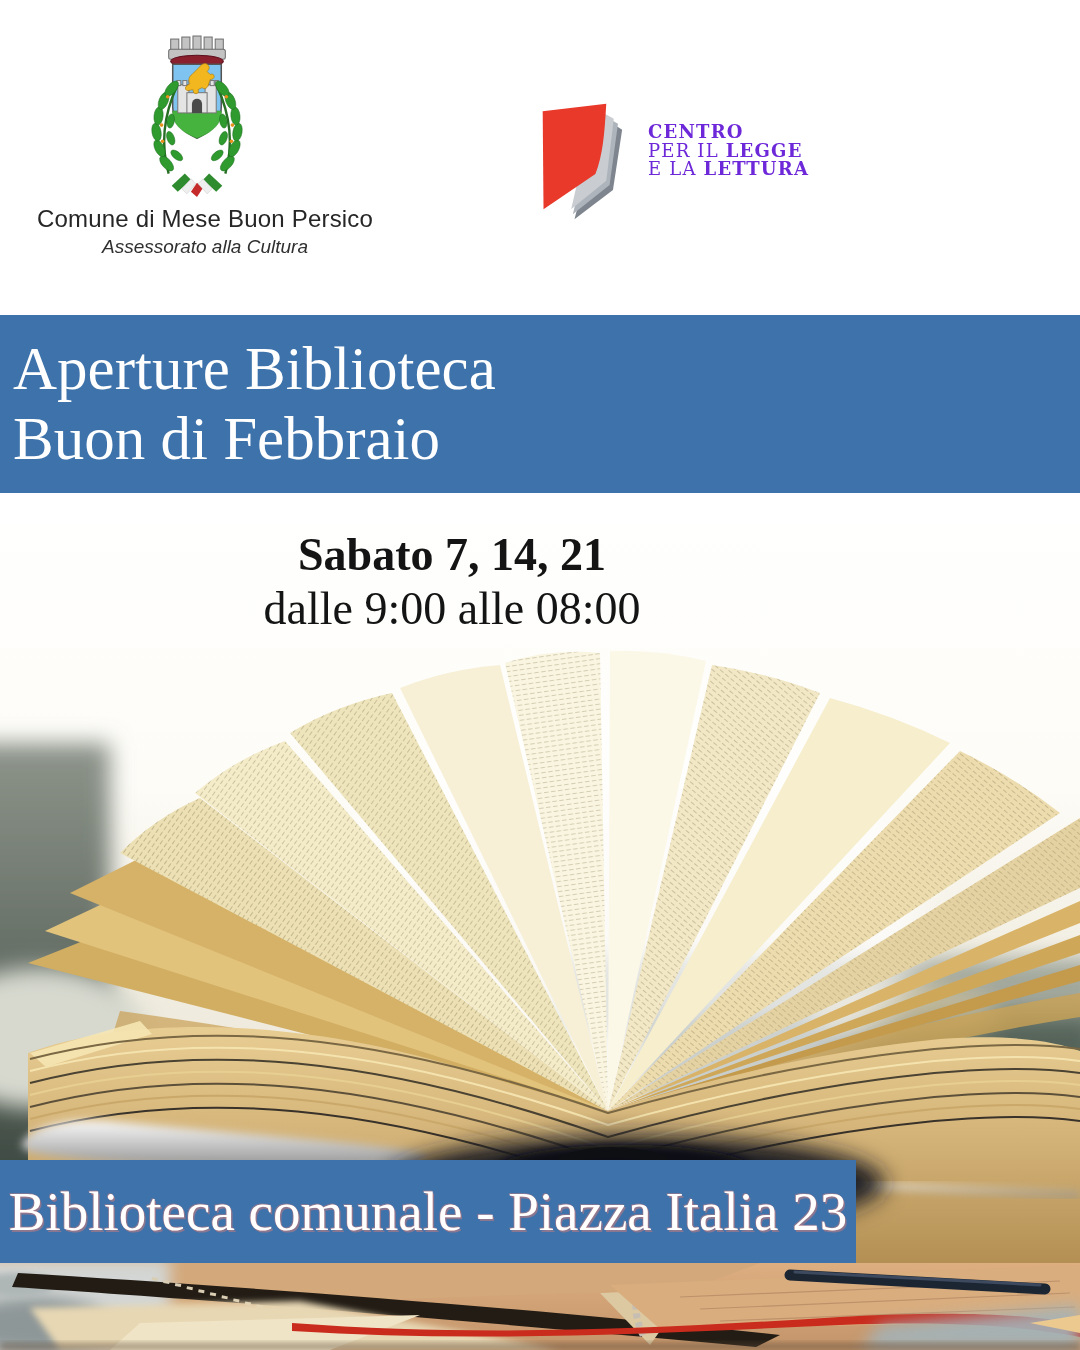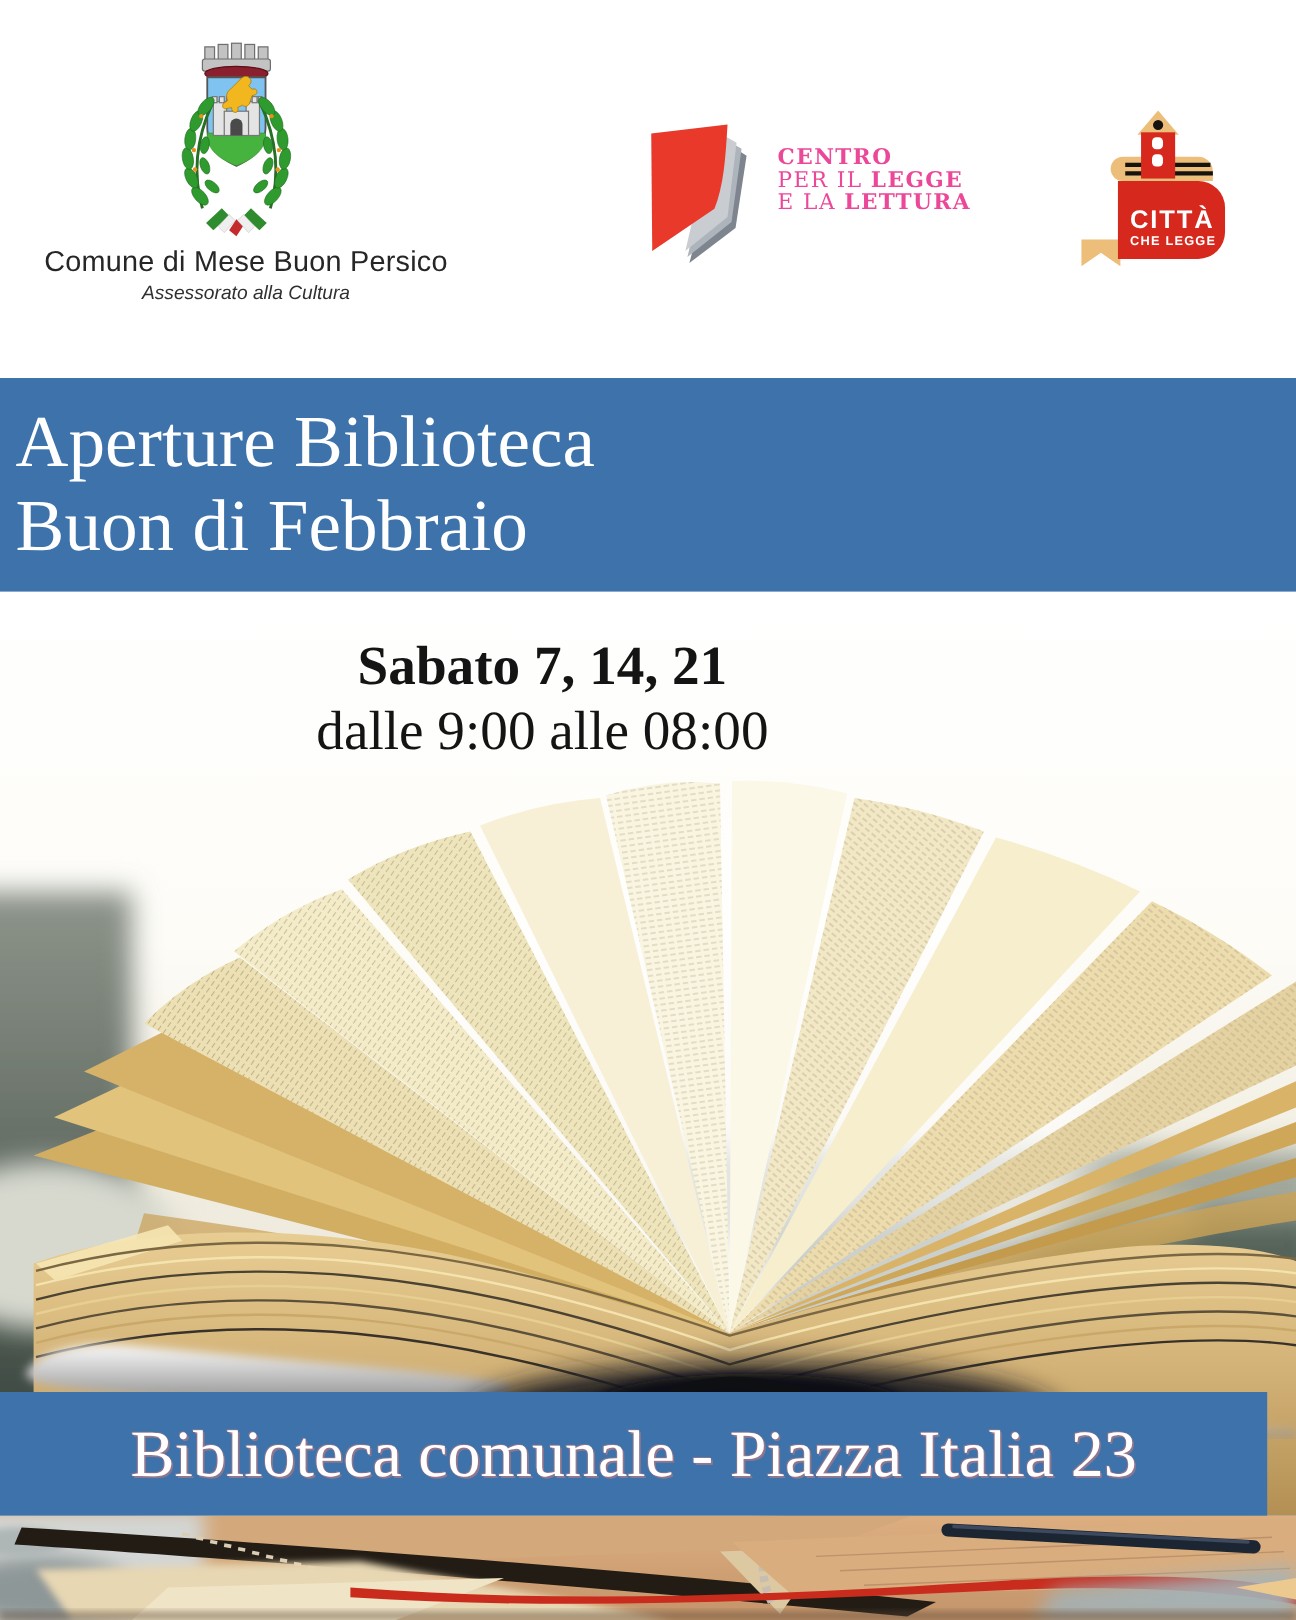--- a/index.html
+++ b/index.html
@@ -3,32 +3,32 @@
 <meta charset="utf-8">
 <style>
   html,body{margin:0;padding:0;background:#ffffff;}
   .poster{position:relative;width:1080px;height:1350px;margin:0 auto;background:#fff;overflow:hidden;
           font-family:"Liberation Sans",sans-serif;}
   
   .header{position:absolute;left:0;top:0;width:1080px;height:315px;background:#fff;}
   .crest-wrap{position:absolute;left:124px;top:34px;width:146px;height:172px;}
   .comune-text{position:absolute;left:15px;top:205px;width:380px;text-align:center;color:#262626;}
   .comune-name{font-size:24px;letter-spacing:.2px;}
-  .comune-sub{font-size:16px;font-style:italic;margin-top:3px;color:#303030;}
+  .comune-sub{font-size:19px;font-style:italic;margin-top:3px;color:#303030;}
   .cepell{position:absolute;left:536px;top:96px;display:flex;align-items:flex-start;}
   .cepell-book{width:92px;height:126px;}
   .cepell-text{margin-left:20px;padding-top:27px;font-family:"DejaVu Serif",serif;
-               font-size:18px;line-height:18.5px;letter-spacing:1.2px;color:#ec4899;font-weight:400;}
+               font-size:18px;line-height:18.5px;letter-spacing:1.2px;color:#6d28d9;font-weight:400;}
   .cepell-text .b{font-weight:700;}
   .citta-wrap{position:absolute;left:893px;top:92px;width:132px;height:142px;}
   
   .banner-top{position:absolute;left:0;top:315px;width:1080px;height:178px;background:var(--banner_blue,#3d72ab);
               display:flex;flex-direction:column;justify-content:center;text-align:left;
               font-family:"Liberation Serif",serif;color:#fff;font-size:61px;line-height:70px;padding-left:13px;}
-  .banner-bottom{position:absolute;left:0;top:1160px;width:1056px;height:103px;background:var(--banner_blue,#3d72ab);
+  .banner-bottom{position:absolute;left:0;top:1160px;width:856px;height:103px;background:var(--banner_blue,#3d72ab);
               display:flex;align-items:center;justify-content:center;
               font-family:"Liberation Serif",serif;color:#fff;font-size:55px;
               text-shadow:0 0 1px #cf8484,1.5px 1.5px 0 rgba(201,124,124,.55),-1px -1px 0 rgba(201,124,124,.4);}
   
   .schedule{position:absolute;left:0;top:528px;width:904px;text-align:center;
             font-family:"Liberation Serif",serif;color:#141414;font-size:46px;line-height:54px;}
   .schedule .days{font-weight:700;}
   
   .photo-main{position:absolute;left:0;top:493px;width:1080px;height:770px;}
   .photo-bottom{position:absolute;left:0;top:1263px;width:1080px;height:87px;}
@@ -126,40 +126,20 @@
         <polygon points="70,14 93,27 84,101 42,135" fill="#c9cdd2"></polygon>
         <path d="M8,18 L84,9 C82,44 80,70 71,93 L9,135 Z" fill="#e8392b"></path>
       </svg>
       <div class="cepell-text">
         <div><span class="b">CENTRO</span></div>
         <div><span>PER IL</span> <span class="b">LEGGE</span></div>
         <div><span>E LA</span> <span class="b">LETTURA</span></div>
       </div>
     </div>
 
-    <div class="citta-wrap">
-      <svg viewBox="0 0 130 140" width="132" height="142">
-
-        <polygon points="8,106 40,106 40,128 24,117 8,128" fill="#edbd7a"></polygon>
-
-        <path d="M42,38 h62 a12,12 0 0 1 12,12 v8 h-74 a10,10 0 0 1 -10,-10 a10,10 0 0 1 10,-10 Z" fill="#edbd7a"></path>
-        <rect x="44" y="43" width="70" height="3.5" fill="#15120f"></rect>
-        <rect x="44" y="50" width="72" height="3.5" fill="#15120f"></rect>
-
-        <path d="M38,58 h66 a22,22 0 0 1 22,22 v20 a22,22 0 0 1 -22,22 h-66 Z" fill="#d7281e"></path>
-
-        <polygon points="54,20 71,0 88,20" fill="#edbd7a"></polygon>
-        <circle cx="71" cy="12" r="4.2" fill="#15120f"></circle>
-        <rect x="57" y="18" width="28" height="38" fill="#d7281e"></rect>
-        <rect x="66" y="22" width="9" height="10" rx="3.5" fill="#fff"></rect>
-        <rect x="66" y="36" width="9" height="10" rx="3.5" fill="#fff"></rect>
-        <text x="48" y="97" font-family="Liberation Sans, sans-serif" font-size="21" font-weight="700" fill="#ffffff" letter-spacing="1.5">CITTÀ</text>
-        <text x="48" y="111" font-family="Liberation Sans, sans-serif" font-size="10.5" font-weight="700" fill="#ffffff" letter-spacing="1">CHE LEGGE</text>
-      </svg>
-    </div>
   </div>
 
   <svg class="photo-main" viewBox="0 0 1080 770" preserveAspectRatio="none">
     <defs>
       <linearGradient id="bgGrad" x1="0" y1="0" x2="0" y2="1">
         <stop offset="0" stop-color="#ffffff"></stop>
           <stop offset=".38" stop-color="#fdfcf7"></stop>
         <stop offset=".62" stop-color="#f1ede1"></stop>
           <stop offset="1" stop-color="#e7e0cf"></stop>
       </linearGradient>

